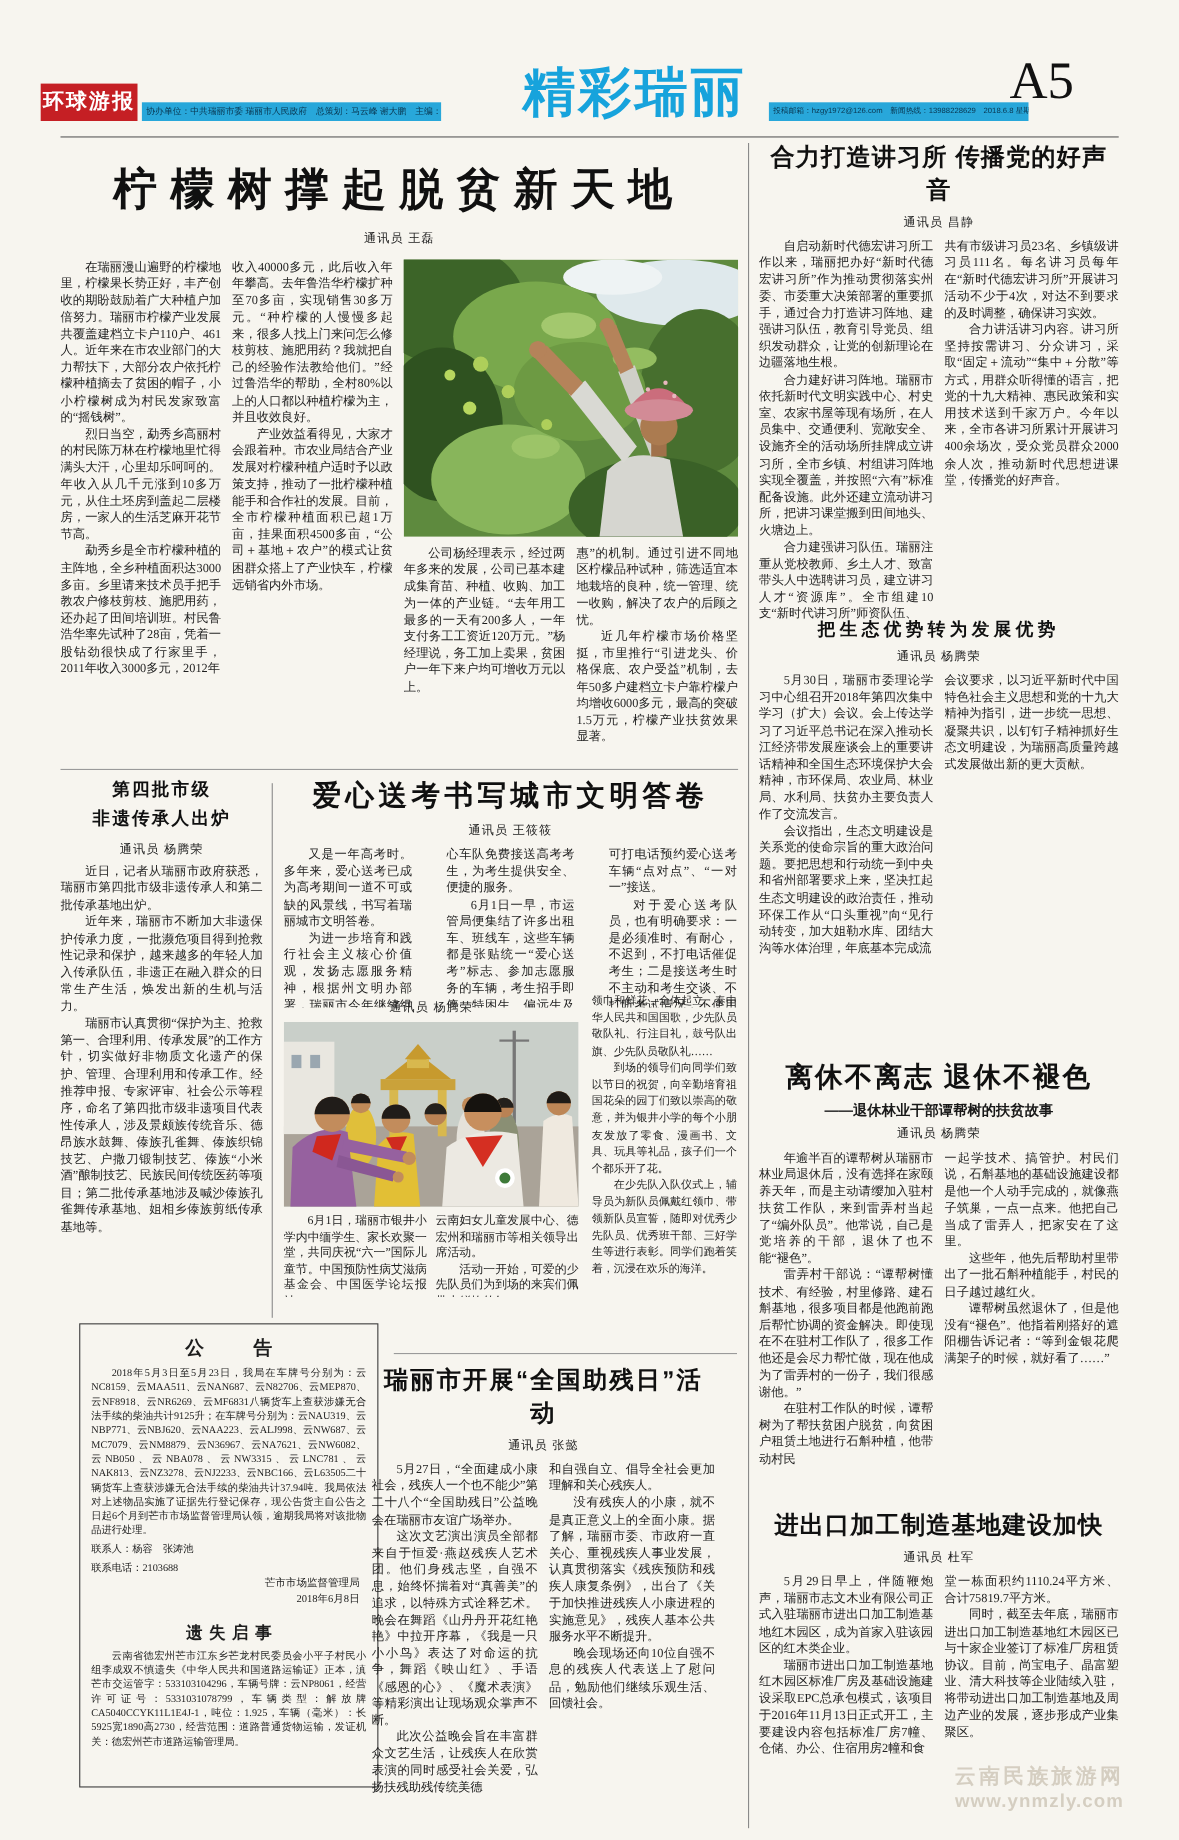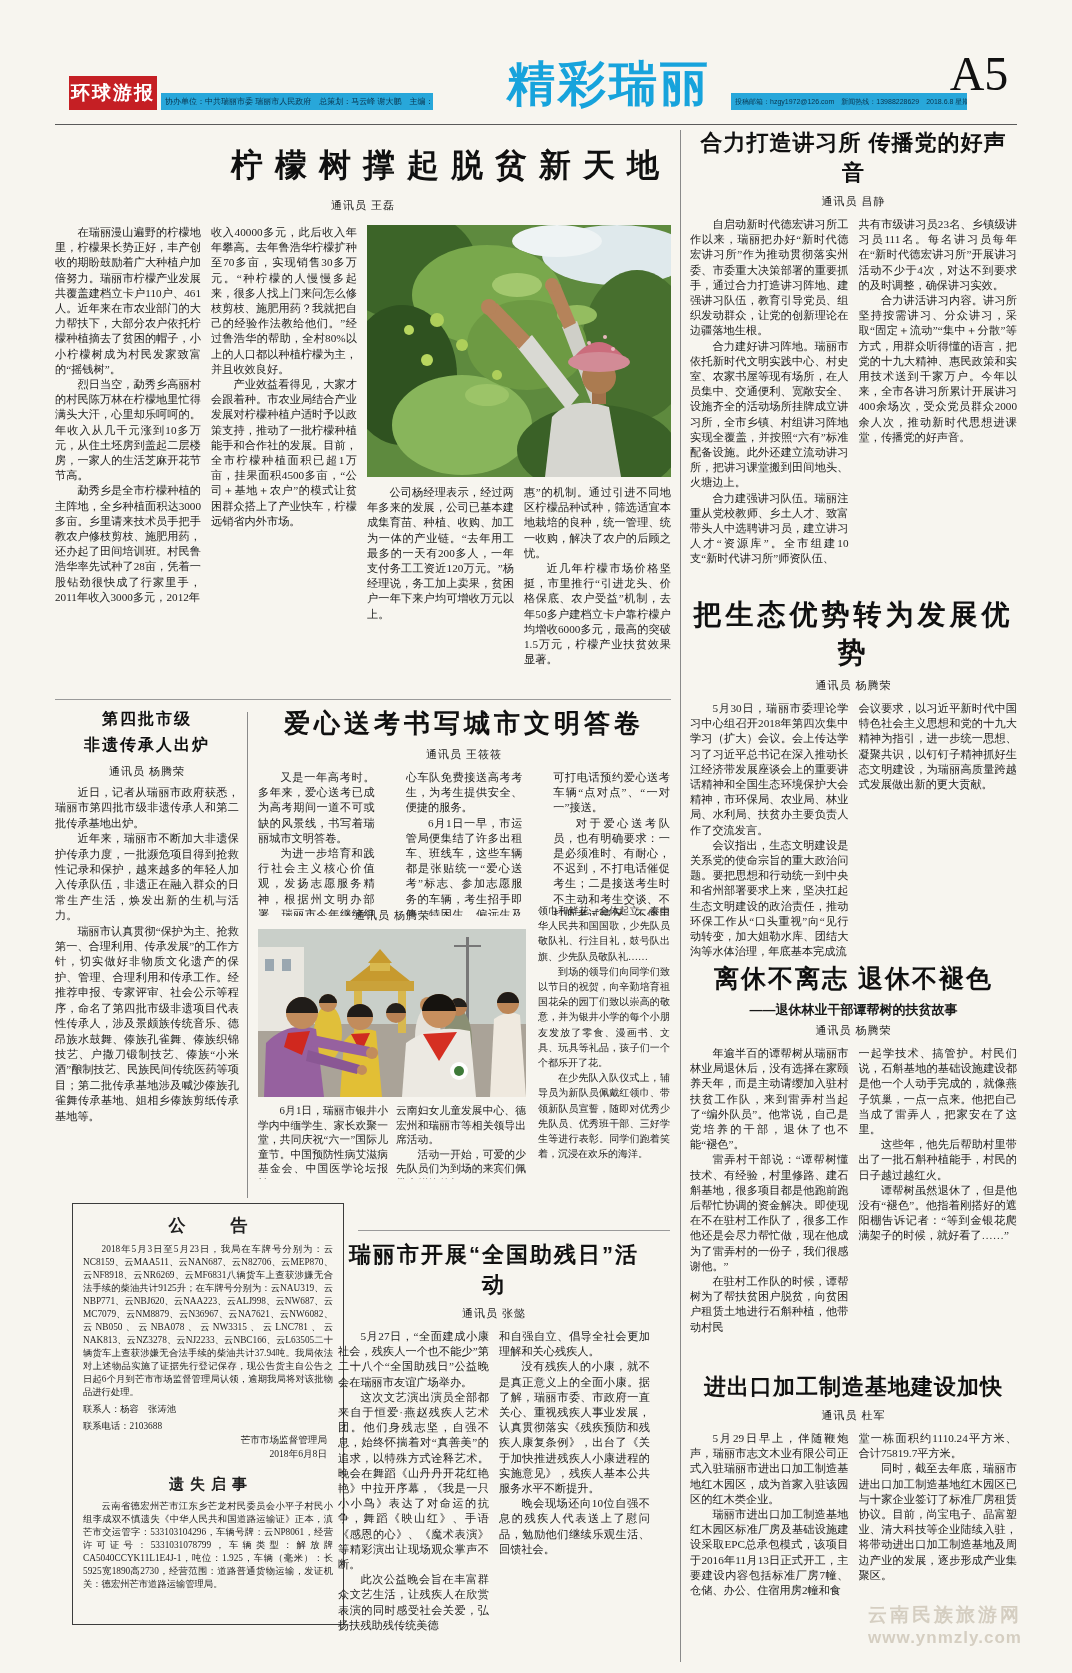--- a/index.html
+++ b/index.html
@@ -1,19 +1,19 @@
 <!DOCTYPE html>
 <html><head>
 <meta charset="utf-8">
 <style>
   html,body{margin:0;padding:0;background:#e8e6e0;}
   .page{position:relative;width:1072px;height:1673px;margin:0 auto;background:#f7f5ef;
         font-family:"Liberation Serif",serif;color:#1d1d1d;overflow:hidden;}
   
-  .masthead{position:absolute;left:69px;top:56px;width:962px;height:64px;}
+  .masthead{position:absolute;left:37px;top:56px;width:962px;height:64px;}
   .brand{position:absolute;left:0;top:20px;width:88px;height:34px;background:#c51f24;color:#fff;
          font-family:"Liberation Sans",sans-serif;font-weight:bold;font-size:19px;letter-spacing:2px;
          text-align:center;line-height:34px;}
   .strip{position:absolute;background:#28a7da;color:#08344e;font-family:"Liberation Sans",sans-serif;
          white-space:nowrap;overflow:hidden;}
   .strip-left{left:92px;top:37px;width:264px;height:17px;font-size:8px;line-height:17px;padding:0 4px;}
   .strip-right{left:662px;top:37px;width:228px;height:17px;font-size:7px;line-height:17px;padding:0 4px;}
   .section-title{position:absolute;left:390px;top:-4px;width:300px;text-align:center;
          font-family:"Liberation Sans",sans-serif;font-weight:bold;font-size:48px;color:#17a3dc;letter-spacing:3px;}
   .pagenum{position:absolute;left:858px;top:-10px;width:104px;text-align:center;
@@ -25,21 +25,21 @@
   .byline{text-align:center;font-size:11px;letter-spacing:1px;color:#222;
           font-family:"Liberation Sans",sans-serif;}
   .subtitle{text-align:center;font-size:13px;font-weight:bold;color:#181818;
           font-family:"Liberation Sans",sans-serif;}
   .cols{display:flex;gap:10px;}
   .col{flex:1;overflow:hidden;}
   .col p{margin:0;font-size:11.2px;line-height:15.2px;text-align:justify;text-indent:2em;}
   .cont p:first-child{text-indent:0;}
   
   #art-lemon{position:absolute;left:55px;top:128px;width:616px;height:566px;}
-  #art-lemon h1{font-size:32px;letter-spacing:12px;text-align:right;margin-top:16px;}
+  #art-lemon h1{font-size:40px;letter-spacing:12px;text-align:center;margin-top:16px;}
   #art-lemon .byline{margin-top:10px;}
   .lemon-body{display:flex;gap:10px;margin-top:12px;height:472px;}
   .lemon-col{width:146px;overflow:hidden;}
   .lemon-col p,.lemon-right p{margin:0;font-size:11.2px;line-height:15.2px;text-align:justify;text-indent:2em;}
   .lemon-right{width:304px;}
   .lemon-photo{width:304px;height:252px;display:block;}
   .lemon-caps{display:flex;gap:10px;margin-top:8px;height:206px;}
   .lemon-caps .col{overflow:hidden;}
 
   #art-feiyi{position:absolute;left:55px;top:706px;width:184px;height:492px;}
@@ -78,21 +78,21 @@
   #art-zhucan h2{font-size:22px;letter-spacing:2px;text-align:center;}
   #art-zhucan .byline{margin:6px 0 8px;}
   #art-zhucan .cols{height:356px;}
 
   .right-art{position:absolute;left:690px;width:327px;}
   #art-jxs{top:128px;height:430px;}
   #art-jxs h2{font-size:22px;letter-spacing:1px;text-align:center;}
   #art-jxs .byline{margin:6px 0 8px;}
   #art-jxs .cols{height:352px;}
   #art-st{top:562px;height:398px;}
-  #art-st h2{font-size:28px;letter-spacing:4px;text-align:center;margin-top:34px;}
+  #art-st h2{font-size:16px;letter-spacing:4px;text-align:center;}
   #art-st .byline{margin:6px 0 8px;}
   #art-st .cols{height:322px;}
   #art-lx{top:962px;height:406px;}
   #art-lx h2{font-size:25px;letter-spacing:2px;text-align:center;}
   #art-lx .subtitle{margin-top:6px;}
   #art-lx .byline{margin:4px 0 8px;}
   #art-lx .cols{height:300px;}
   #art-jc{top:1372px;height:290px;}
   #art-jc h2{font-size:22px;letter-spacing:1px;text-align:center;}
   #art-jc .byline{margin:6px 0 8px;}

